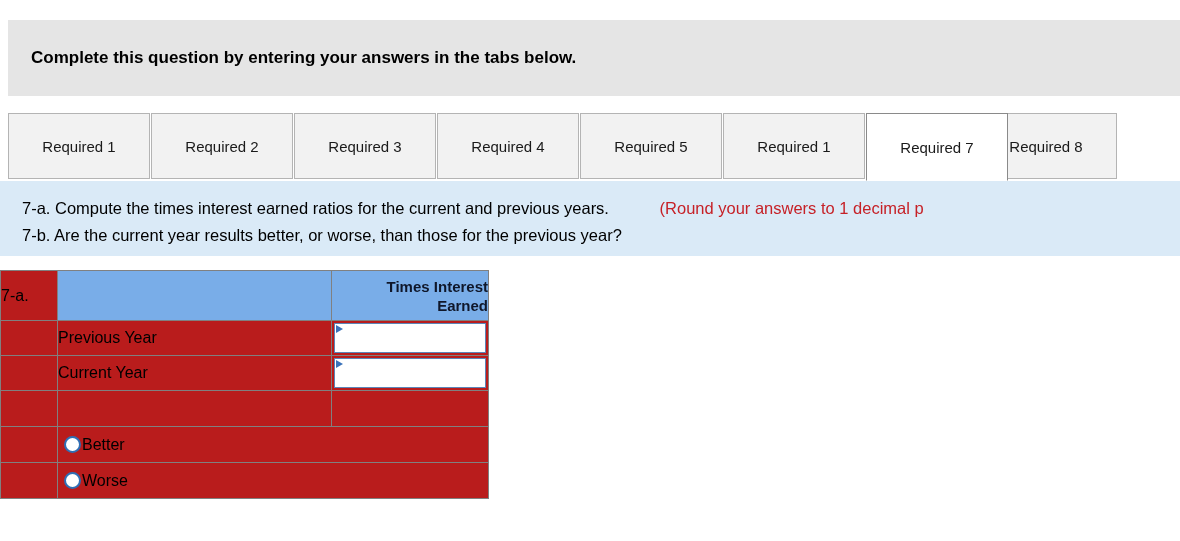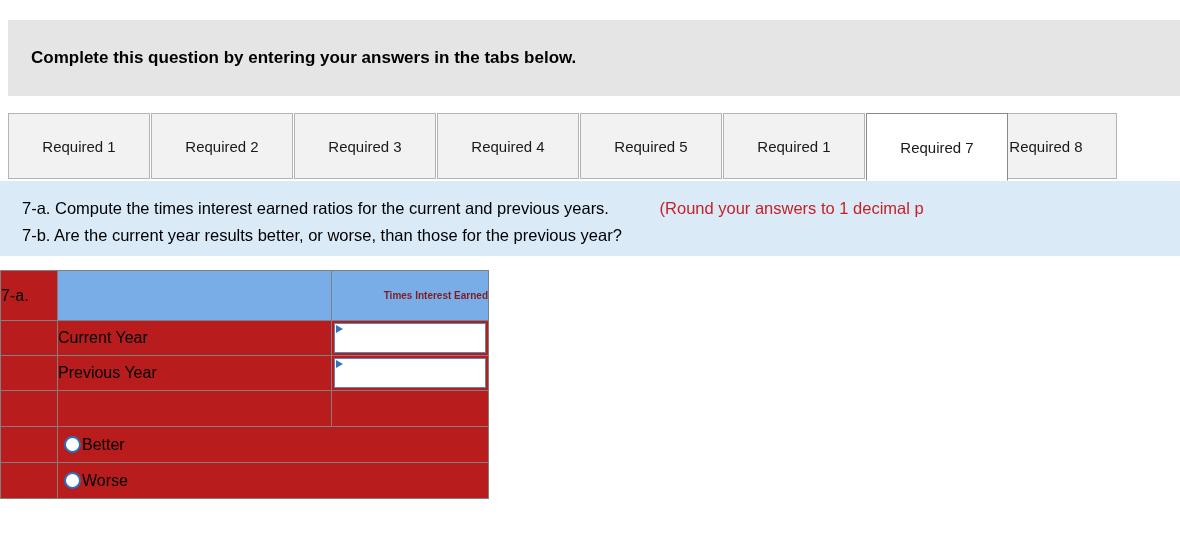--- a/index.html
+++ b/index.html
@@ -115,23 +115,23 @@
   td.desc-cell {
     text-align: left;
     padding-left: 8px;
     font-size: 16px;
   }
   td.head-blue {
     background: #79ade8 !important;
     font-weight: bold;
     text-align: right;
     padding-right: 8px;
-    font-size: 10px;
+    font-size: 15px;
     line-height: 19px;
-    color: #7f1d1d;
+    color: #0f172a;
   }
   td.head-blue.blank {
     text-align: left;
   }
 
   tr.r-head td { height: 49px; }
   tr.r-data td { height: 34px; }
   tr.r-blank td { height: 35px; }
   tr.r-q td   { height: 35px; }
   tr.r-opt td { height: 35px; }
@@ -217,38 +217,38 @@
   </colgroup>
   <tbody>
     <tr class="r-head">
       <td class="label-cell">7-a.</td>
       <td class="head-blue blank"></td>
       <td class="head-blue">Times Interest Earned</td>
     </tr>
 
     <tr class="r-data">
       <td class="label-cell"></td>
+      <td class="desc-cell">Previous Year</td>
+      <td class="input-cell">
+        <div class="inputbox">
+          <span class="corner-marker"></span>
+        </div>
+      </td>
+    </tr>
+
+    <tr class="r-data">
+      <td class="label-cell"></td>
       <td class="desc-cell">Current Year</td>
       <td class="input-cell">
         <div class="inputbox">
           <span class="corner-marker"></span>
         </div>
       </td>
     </tr>
 
-    <tr class="r-data">
-      <td class="label-cell"></td>
-      <td class="desc-cell">Previous Year</td>
-      <td class="input-cell">
-        <div class="inputbox">
-          <span class="corner-marker"></span>
-        </div>
-      </td>
-    </tr>
-
     <tr class="r-blank">
       <td class="label-cell"></td>
       <td class="desc-cell"></td>
       <td></td>
     </tr>
 
 
     <tr class="r-opt">
       <td class="label-cell"></td>
       <td class="desc-cell" colspan="2" style="padding-left:0;">

